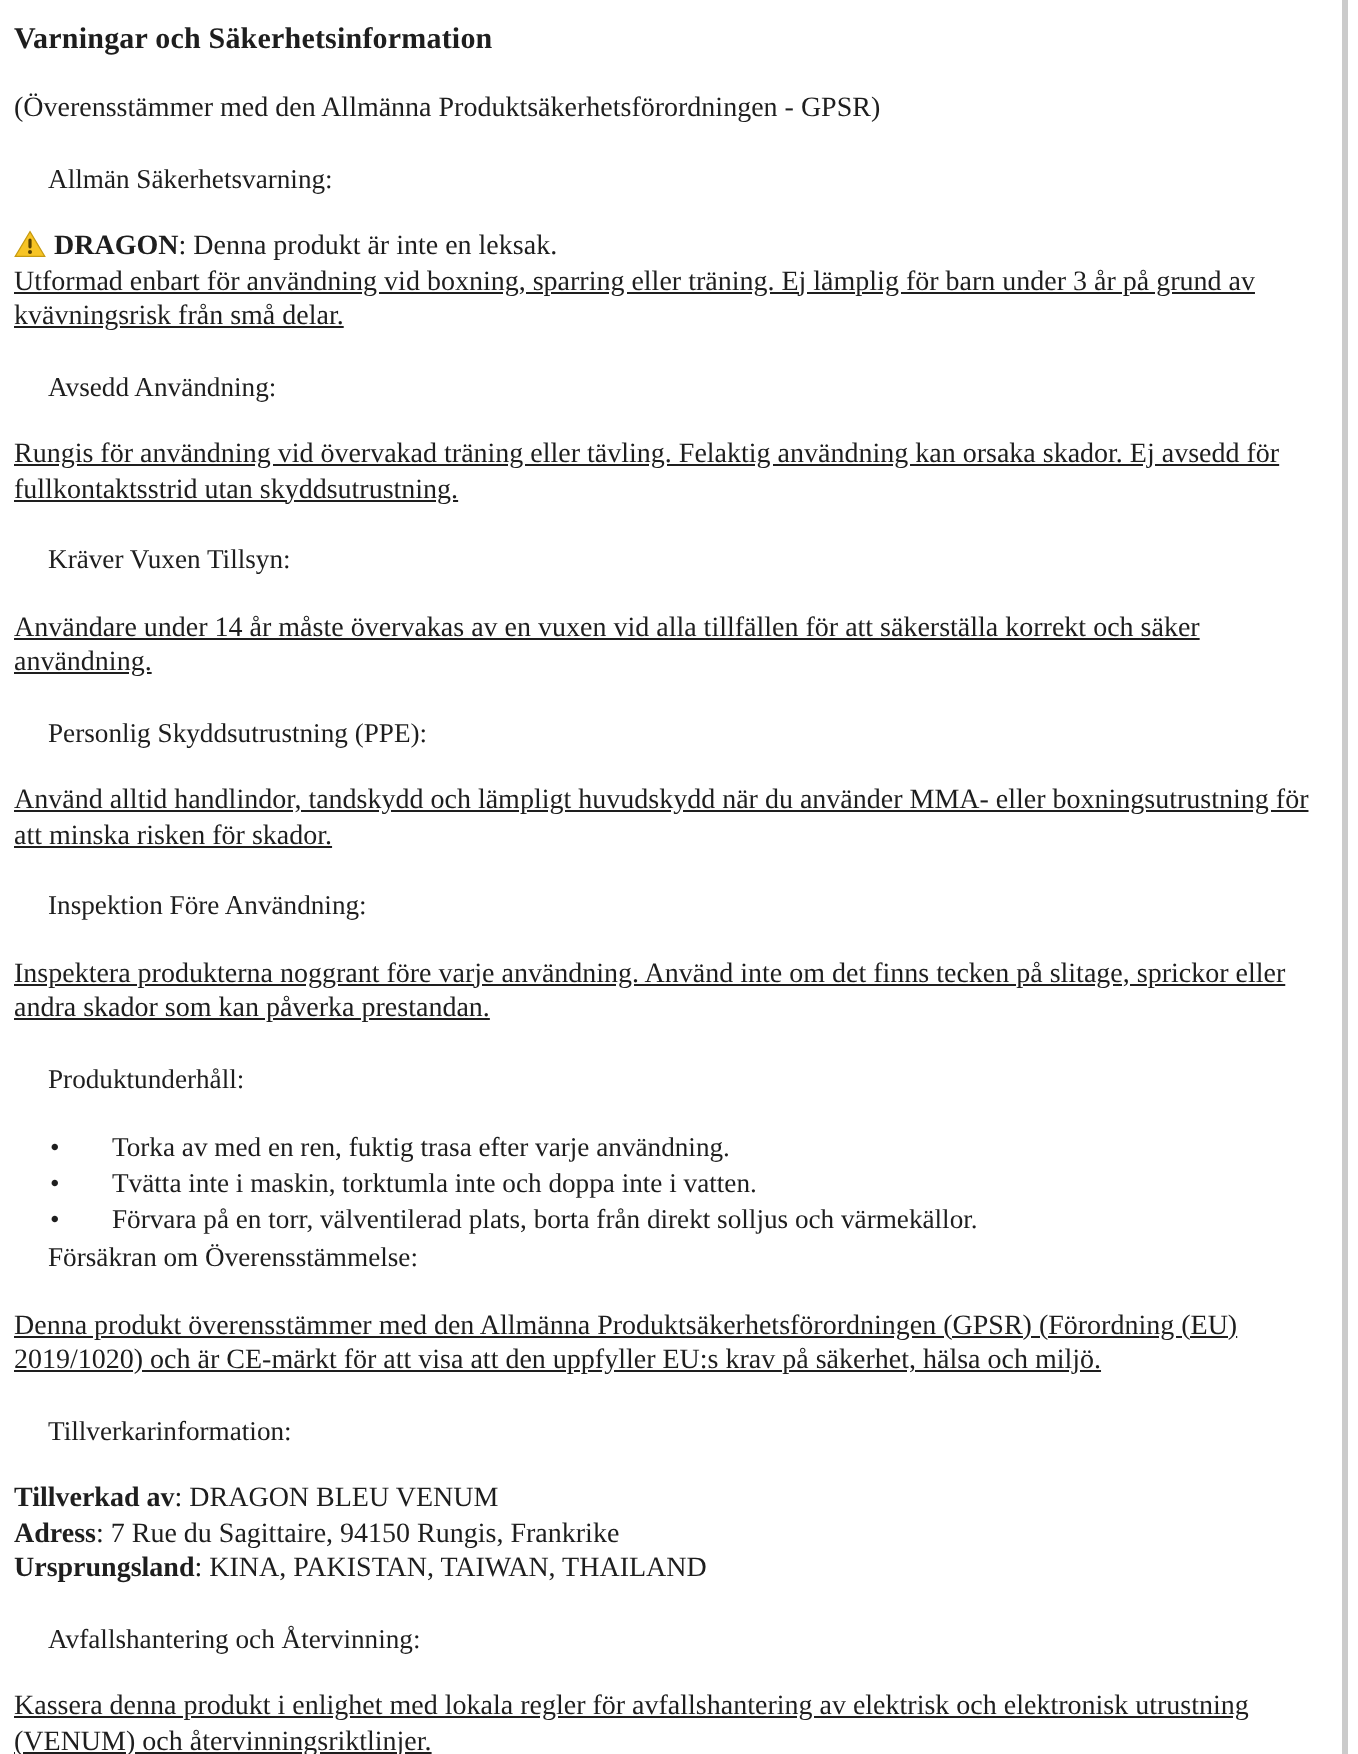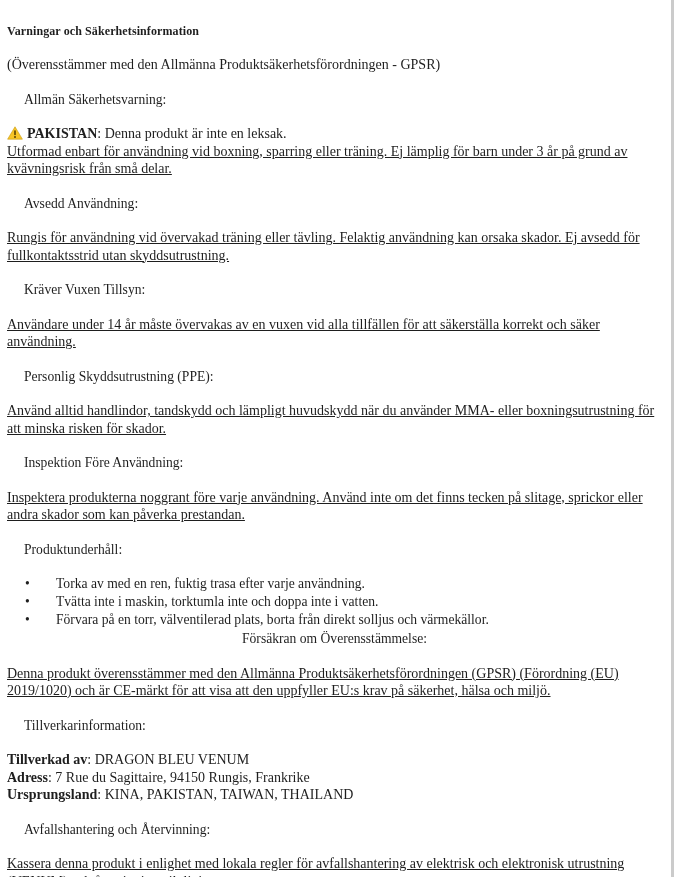--- a/index.html
+++ b/index.html
@@ -10,37 +10,37 @@
     position: relative;
     overflow: hidden;
     font-family: "Liberation Serif", "DejaVu Serif", serif;
     color: #1e1e1e;
   }
   .page {
     padding: 8px 14px 0 7px;
     width: 655px;
   }
   .doc-title {
-    font-size: 12px;
+    font-size: 15px;
     font-weight: bold;
-    margin: 16px 0 17px 0;
+    margin: 4px 0 17px 0;
     letter-spacing: 0.1px;
   }
   .subtitle, p.para, .warn-line, .field-line {
     font-size: 14px;
     line-height: 17.5px;
   }
   .subtitle { margin: 17px 0; }
   h2.sec-heading {
     font-size: 13.6px;
     line-height: 17.5px;
     font-weight: normal;
     margin: 17px 17px;
   }
-  h2.sec-heading.tight-top { margin-top: 1px; text-align: center; }
+  h2.sec-heading.tight-top { margin-top: 1px; }
   p.para { margin: 17px 0; text-decoration: underline; }
   .warn-block { margin: 17px 0; }
   .warn-line { margin: 0; }
   .warn-line .warn-label { font-weight: bold; }
   .warn-block .para { margin: 0; }
   .warning-icon {
     display: inline-block;
     width: 16px;
     height: 14px;
     vertical-align: -2px;
@@ -84,21 +84,21 @@
 
   <div class="subtitle">(Överensstämmer med den Allmänna Produktsäkerhetsförordningen - GPSR)</div>
 
   <h2 class="sec-heading">Allmän Säkerhetsvarning:</h2>
   <div class="warn-block">
     <div class="warn-line">
       <span class="warning-icon"><svg width="16" height="14" viewBox="0 0 16 14">
             <path d="M8 0.8 L15.4 13.2 L0.6 13.2 Z" fill="#f7c425" stroke="#c79a10" stroke-width="0.6"></path>
             <rect x="7.2" y="4.2" width="1.6" height="5" rx="0.8" fill="#584100"></rect>
             <circle cx="8" cy="11" r="1" fill="#584100"></circle>
-          </svg></span><span class="warn-label">PAKISTAN</span><span>: Denna produkt är inte en leksak.</span>
+          </svg></span><span class="warn-label">DRAGON</span><span>: Denna produkt är inte en leksak.</span>
     </div>
     <p class="para">Utformad enbart för användning vid boxning, sparring eller träning. Ej lämplig för barn under 3 år på grund av kvävningsrisk från små delar.</p>
   </div>
 
   <h2 class="sec-heading">Avsedd Användning:</h2>
   <p class="para">Rungis för användning vid övervakad träning eller tävling. Felaktig användning kan orsaka skador. Ej avsedd för fullkontaktsstrid utan skyddsutrustning.</p>
 
   <h2 class="sec-heading">Kräver Vuxen Tillsyn:</h2>
   <p class="para">Användare under 14 år måste övervakas av en vuxen vid alla tillfällen för att säkerställa korrekt och säker användning.</p>
 

